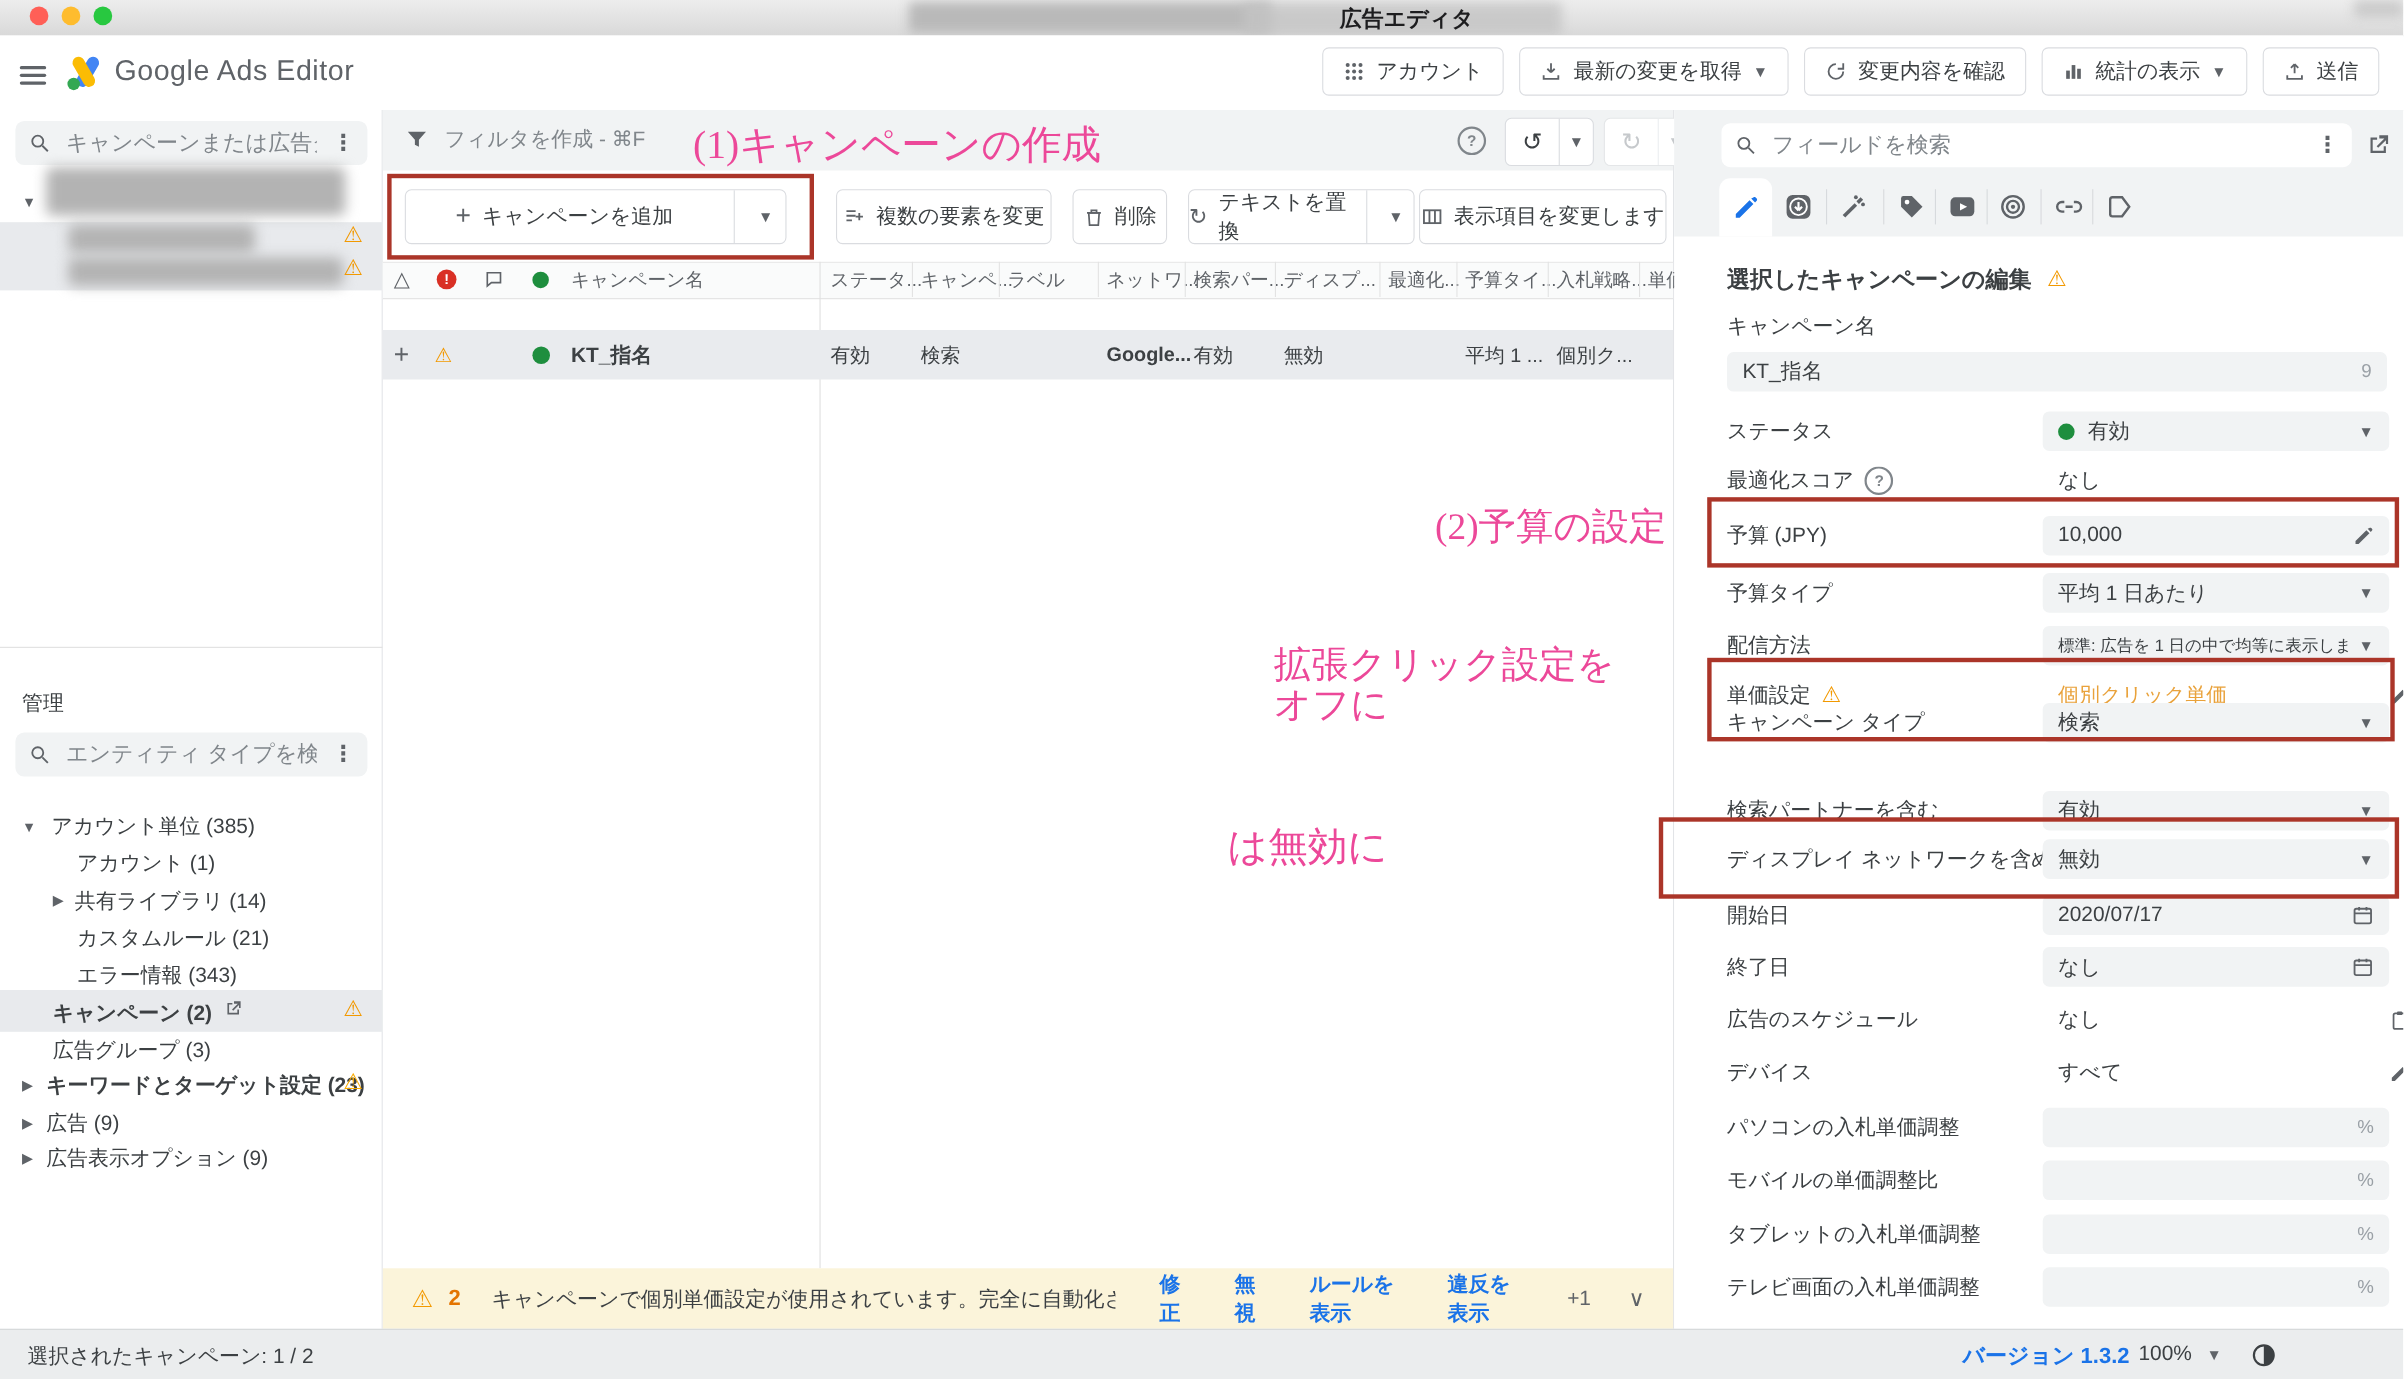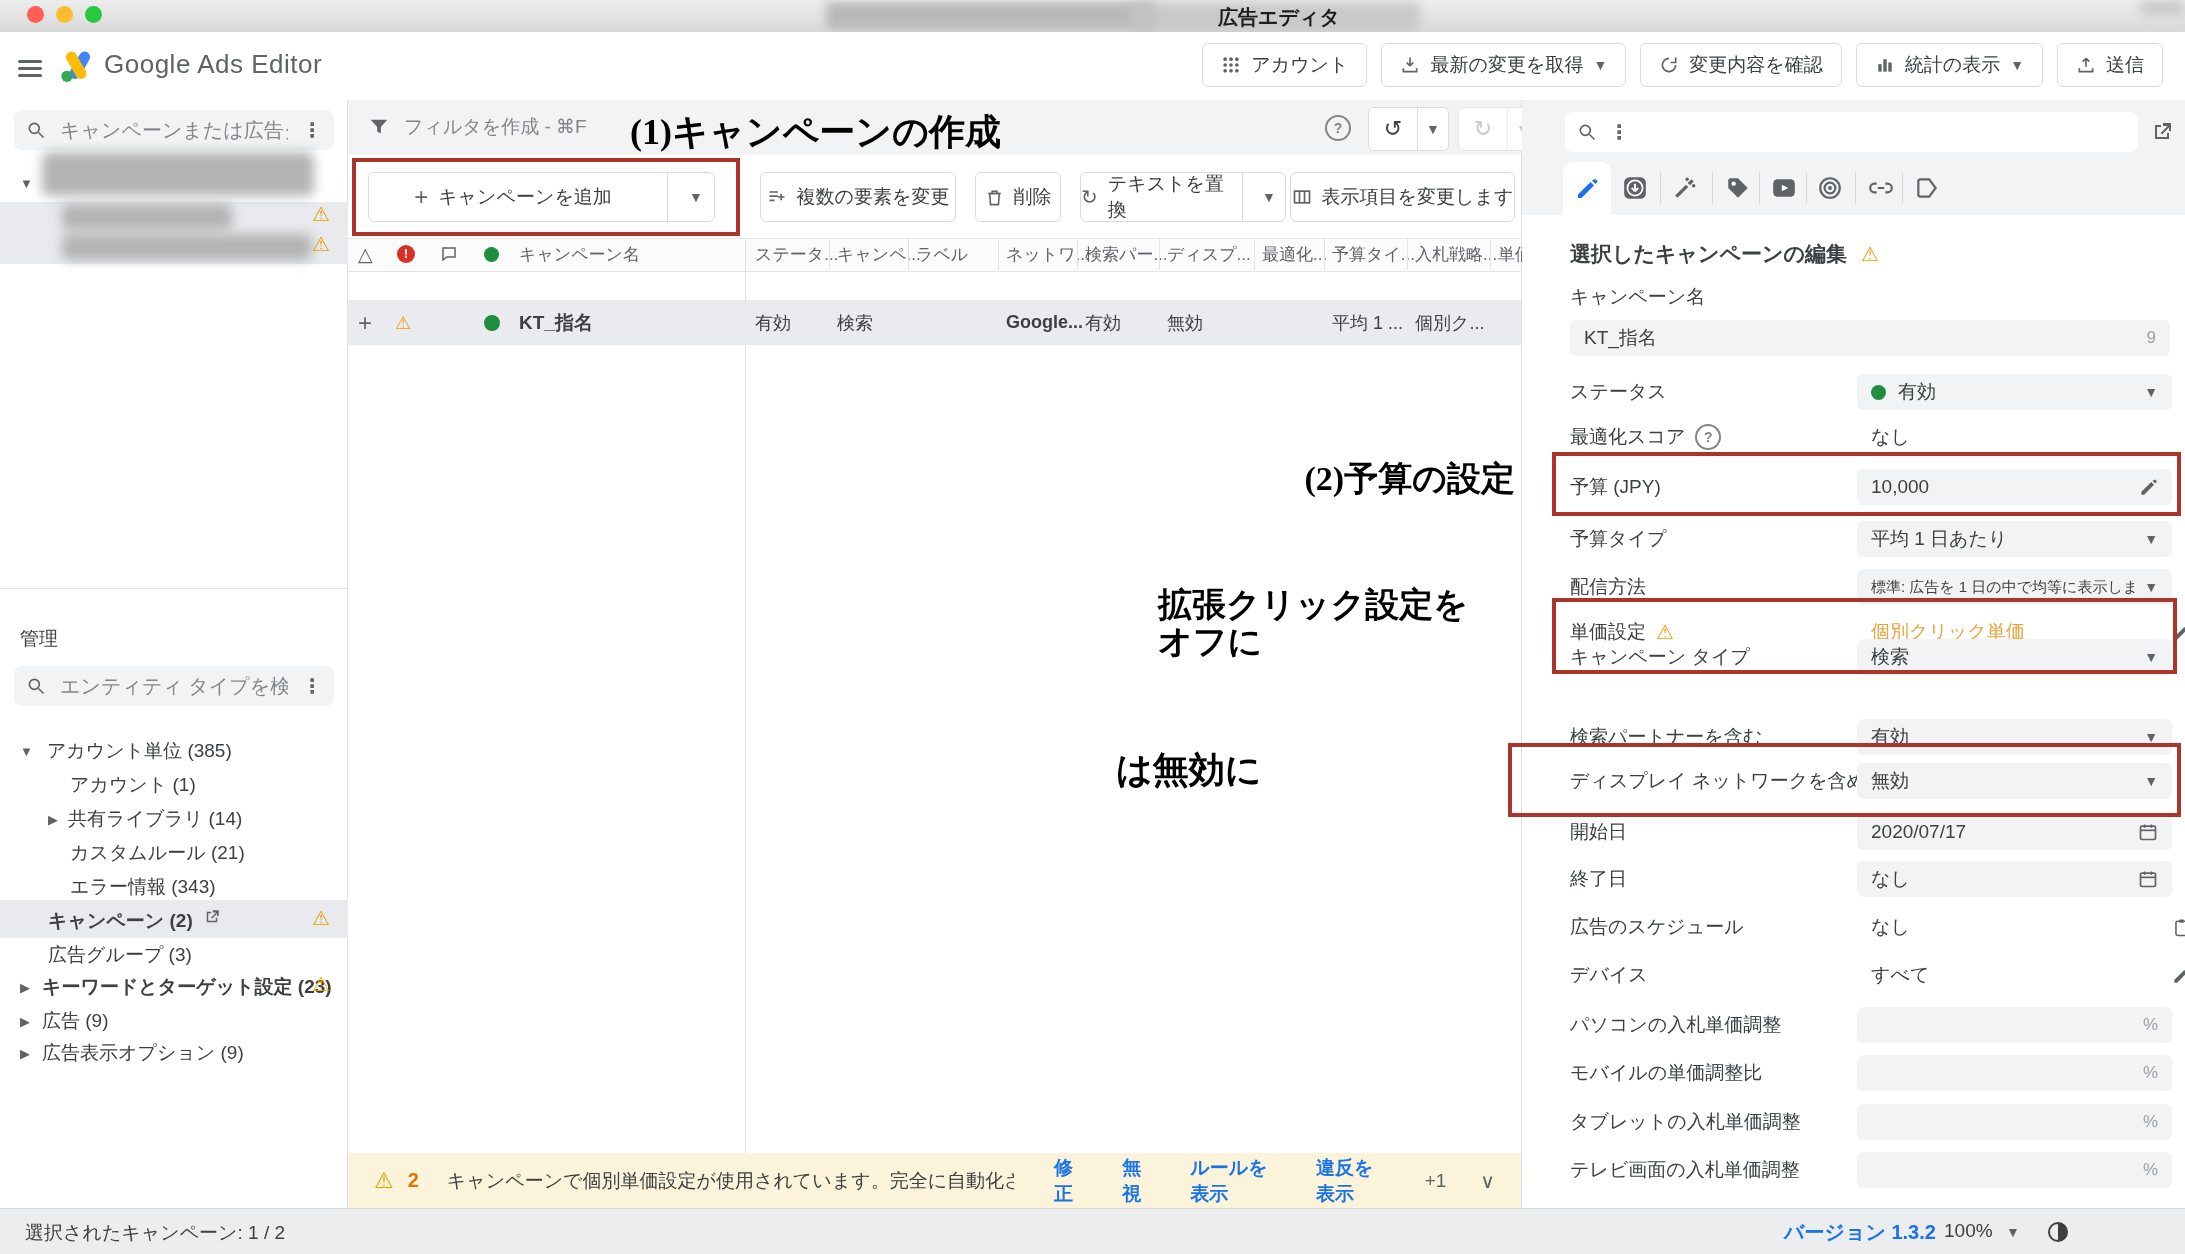--- a/index.html
+++ b/index.html
@@ -40,21 +40,21 @@
   
   .treelabel{font-size:19px;color:#3c4043}
   .cnt-arrow{font-size:13px;color:#5f6368}
   .selband{position:absolute;left:0;width:348px;background:#e8eaed}
   .warn{color:#f9ab00;font-size:20px;line-height:1}
   .warn.outline{color:#f29900}
   .blob{position:absolute;background:#b3b3b3;filter:blur(6px);border-radius:6px}
 
   
   #mid-strip{position:absolute;left:0;top:0;width:100%;height:55px;background:#f1f3f4}
-  .annot{position:absolute;font-family:"Liberation Serif","DejaVu Serif",serif;font-weight:bold;color:#000000}
+  .annot{position:absolute;font-family:"Liberation Serif","DejaVu Serif",serif;font-weight:normal;color:#ec4899}
   .rframe{position:absolute;border:4px solid #ab3529;pointer-events:none;z-index:30}
   .mbtn{position:absolute;height:50px;display:flex;align-items:center;justify-content:center;gap:10px;
     border:1px solid #dadce0;border-radius:6px;background:#fff;font-size:19px;color:#3c4043;cursor:pointer;box-sizing:border-box}
   .splitdiv{width:1px;height:100%;background:#dadce0;margin:0 0}
   .hcell{position:absolute;top:0;height:32px;display:flex;align-items:center;font-size:17px;color:#5f6368;white-space:nowrap}
   .rcell{position:absolute;top:0;height:45px;display:flex;align-items:center;font-size:18px;color:#3c4043;white-space:nowrap}
   .vline{position:absolute;width:1px;background:#e3e3e3}
   .dot{display:inline-block;border-radius:50%}
   #warnbar{position:absolute;left:0;bottom:0;width:100%;height:55px;background:#fbf4da;display:flex;align-items:center;
     gap:14px;padding:0 26px;box-sizing:border-box}
@@ -372,20 +372,21 @@
     </div>
   </section>
 
   <section id="right">
     <div id="right-strip"></div>
     <div class="search abs" style="left:43px;top:12px;width:573px;background:#fff">
       <svg class="i" width="20" height="20" viewBox="0 0 24 24">
         <circle cx="10" cy="10" r="6" fill="none" stroke="#5f6368" stroke-width="2"></circle>
           <line x1="15" y1="15" x2="21" y2="21" stroke="#5f6368" stroke-width="2"></line>
       </svg>
+      <input placeholder="フィールドを検索" style="">
       <span class="dots">⋮</span>
     </div>
     <svg class="i abs" style="left:628px;top:20px;cursor:pointer" width="24" height="24" viewBox="0 0 24 24">
       <path d="M5 5h6v2H7v10h10v-4h2v6H5V5z" fill="#5f6368"></path>
         <path d="M13 3h8v8h-2V7.4l-7 7L10.6 13l7-7H13V3z" fill="#5f6368"></path>
     </svg>
 
     <div id="tab-active">
       <svg class="i" width="24" height="24" viewBox="0 0 24 24">
         <path d="M3 17.5V21h3.5L19 8.5 15.5 5 3 17.5zM17 3.5 20.5 7 22 5.5c.5-.5.5-1.5 0-2L21 2.5c-.5-.5-1.5-.5-2 0L17 3.5z" fill="#1a73e8"></path>

